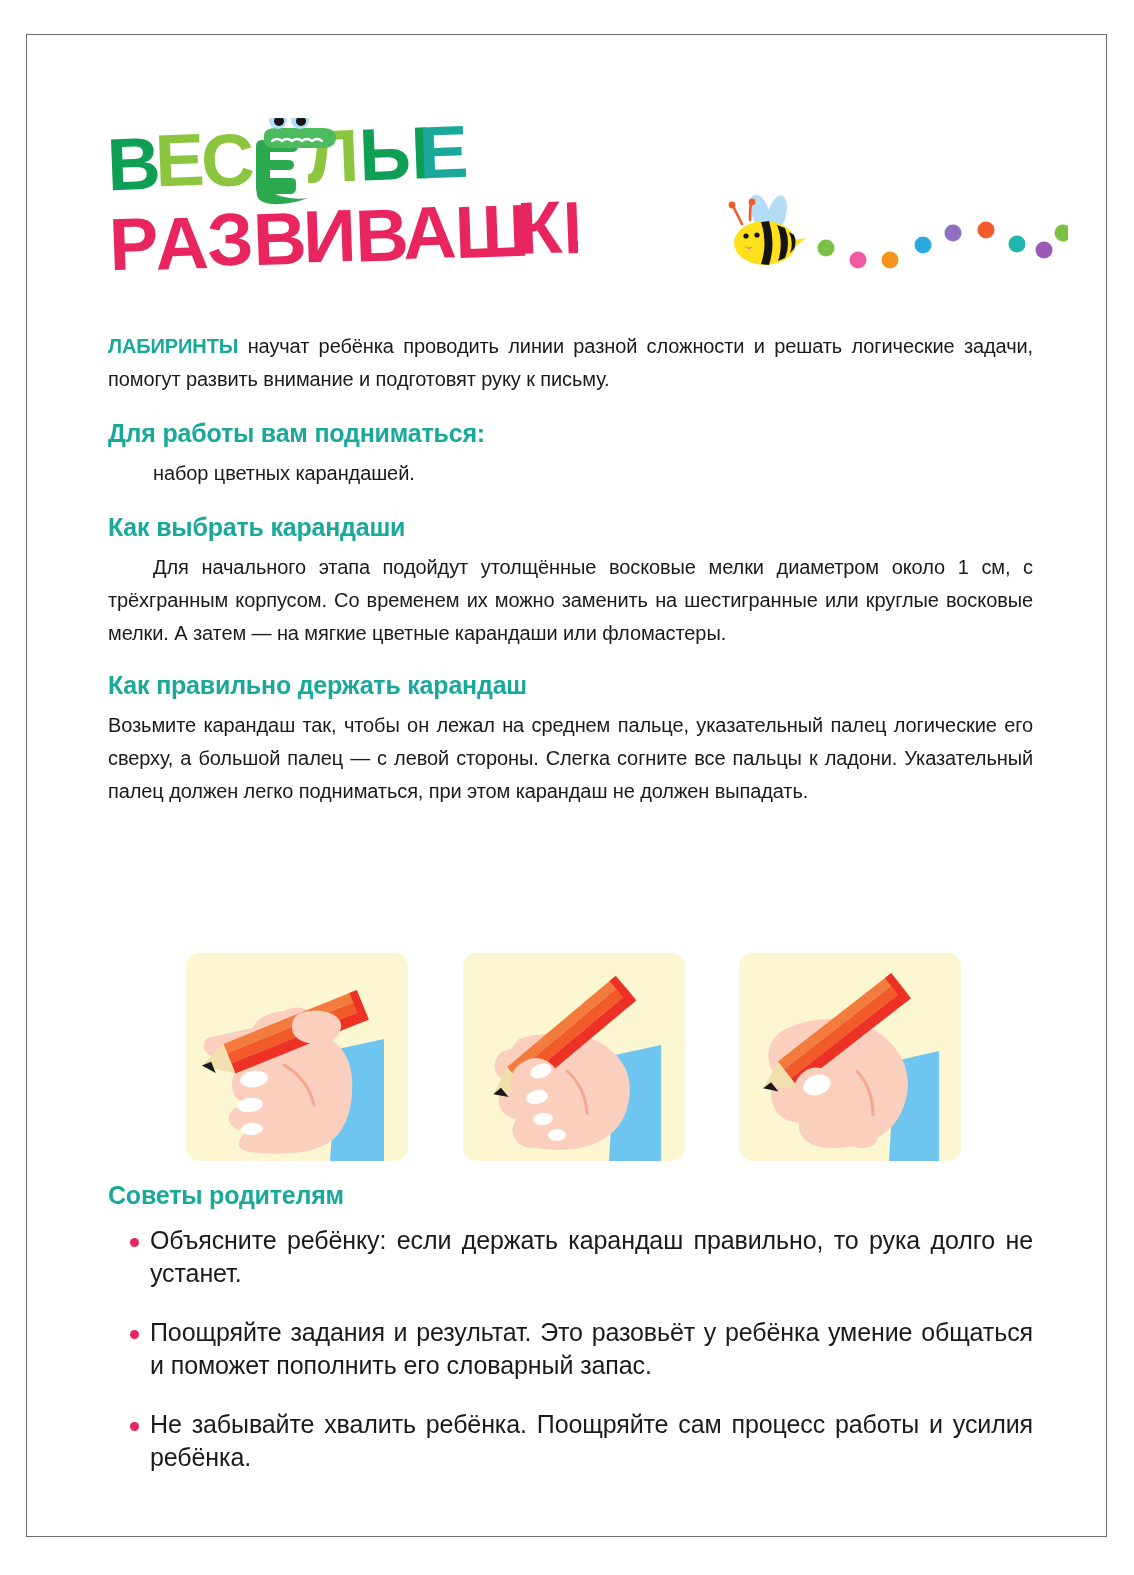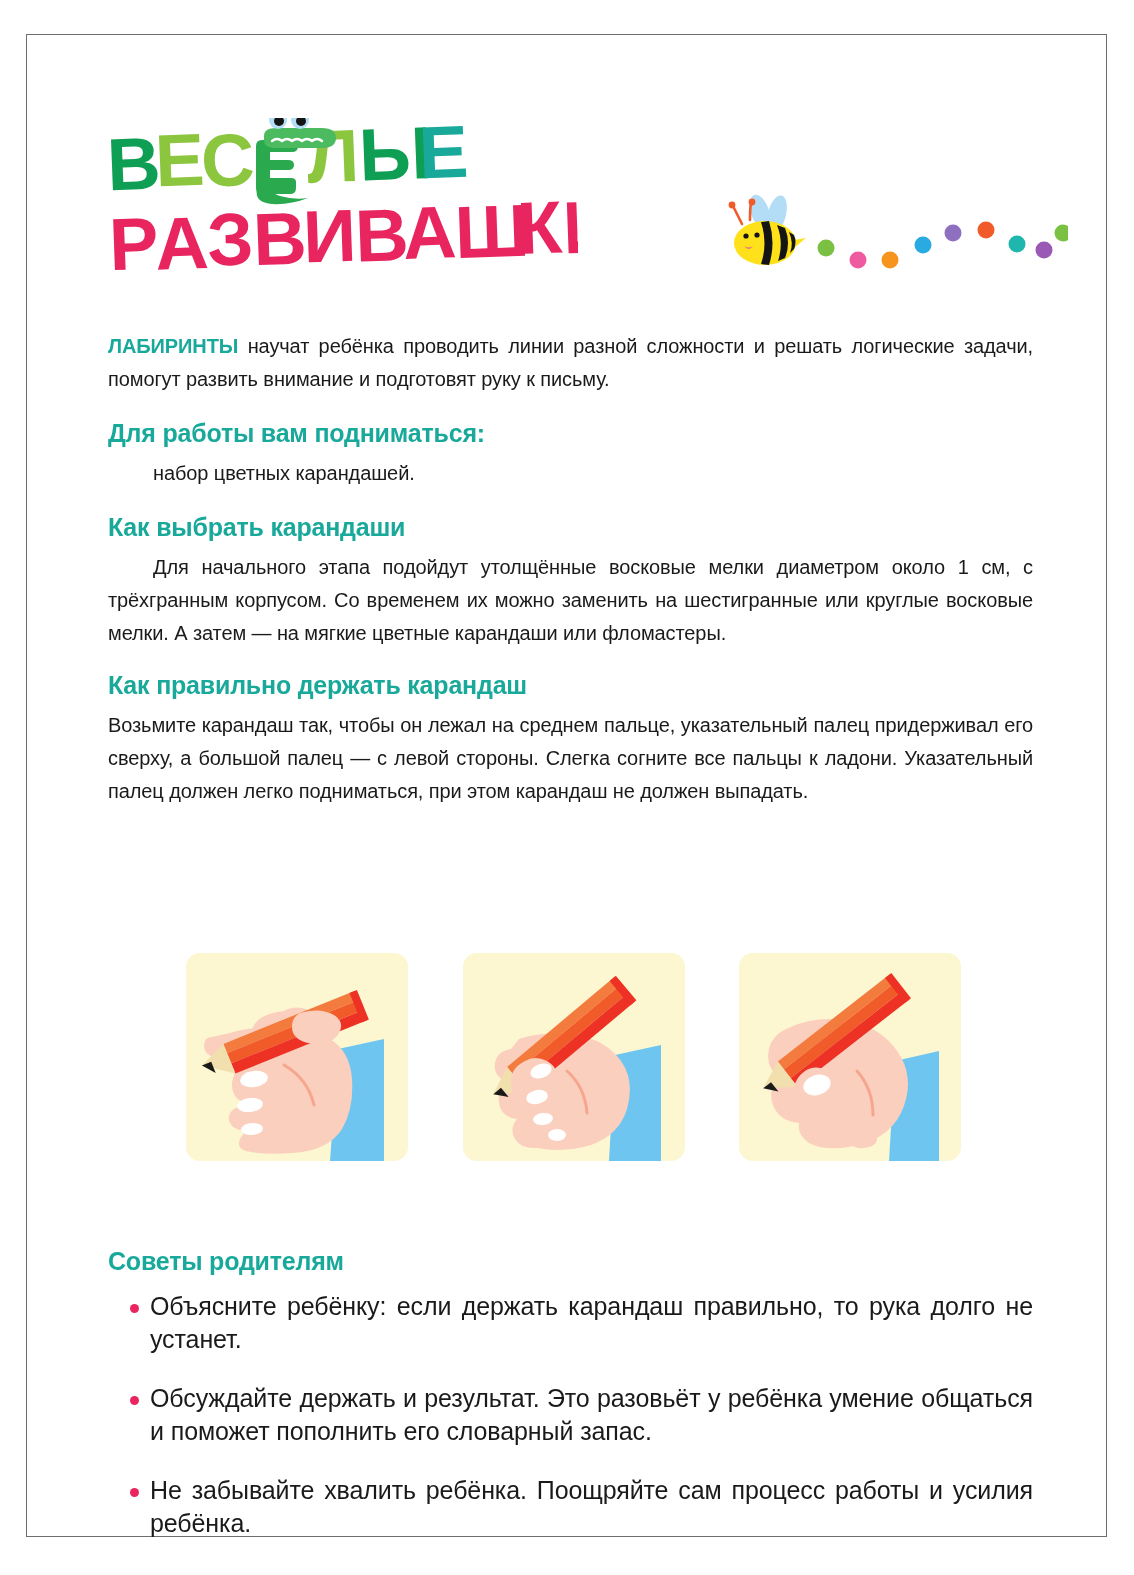--- a/index.html
+++ b/index.html
@@ -117,21 +117,21 @@
   .illo {
     width: 222px;
     height: 208px;
   }
   .illo svg { display: block; }
 
   
   .tips {
     position: absolute;
     left: 108px;
-    top: 1246px;
+    top: 1180px;
     width: 925px;
   }
   ul.tip-list {
     list-style: none;
     margin: 14px 0 0 0;
     padding: 0;
   }
   ul.tip-list li {
     position: relative;
     margin: 0 0 26px 0;
@@ -254,21 +254,21 @@
 
     <p class="body lead"><span class="kw">ЛАБИРИНТЫ</span><span> научат ребёнка проводить линии разной сложности и решать логические задачи, помогут развить внимание и подготовят руку к письму.</span></p>
 
     <h2 class="section-head">Для работы вам подниматься:</h2>
     <p class="body indent last-left">набор цветных карандашей.</p>
 
     <h2 class="section-head">Как выбрать карандаши</h2>
     <p class="body indent-first">Для начального этапа подойдут утолщённые восковые мелки диаметром около 1 см, с трёхгранным корпусом. Со временем их можно заменить на шестигранные или круглые восковые мелки. А затем — на мягкие цветные карандаши или фломастеры.</p>
 
     <h2 class="section-head tight">Как правильно держать карандаш</h2>
-    <p class="body">Возьмите карандаш так, чтобы он лежал на среднем пальце, указательный палец придерживал его сверху, а большой палец — с левой стороны. Слегка согните все пальцы к ладони. Указательный палец должен легко подниматься, при этом карандаш не должен выпадать.</p>
+    <p class="body">Возьмите карандаш так, чтобы он лежал на среднем пальце, указательный палец логические его сверху, а большой палец — с левой стороны. Слегка согните все пальцы к ладони. Указательный палец должен легко подниматься, при этом карандаш не должен выпадать.</p>
 
   </div>
 
   <div class="illustrations">
 
     <div class="illo">
       <svg width="222" height="208" viewBox="0 0 222 208" xmlns="http://www.w3.org/2000/svg">
         <rect x="0" y="0" width="222" height="208" rx="14" fill="#fcf7d0"></rect>
         <g transform="translate(2,0)">
 
@@ -359,21 +359,21 @@
 
   <div class="tips">
     <h2 class="section-head" style="margin-top:0;">Советы родителям</h2>
     <ul class="tip-list">
       <li>
         <span class="dot"></span>
         <span>Объясните ребёнку: если держать карандаш правильно, то рука долго не устанет.</span>
       </li>
       <li>
         <span class="dot"></span>
-        <span>Обсуждайте держать и результат. Это разовьёт у ребёнка умение общаться и поможет пополнить его словарный запас.</span>
+        <span>Поощряйте задания и результат. Это разовьёт у ребёнка умение общаться и поможет пополнить его словарный запас.</span>
       </li>
       <li>
         <span class="dot"></span>
         <span>Не забывайте хвалить ребёнка. Поощряйте сам процесс работы и усилия ребёнка.</span>
       </li>
     </ul>
   </div>
 
 </div>
 

